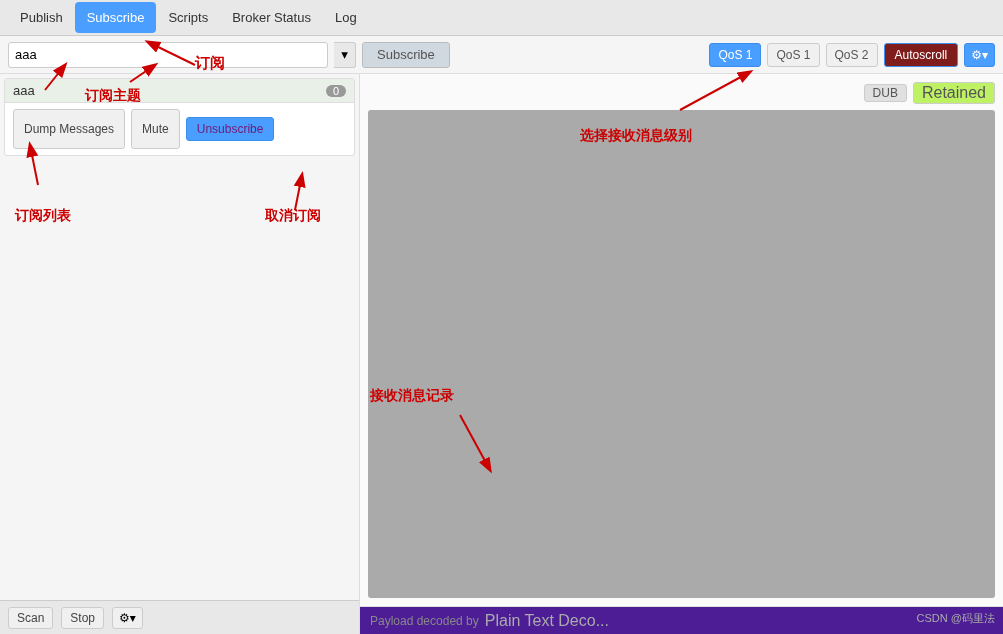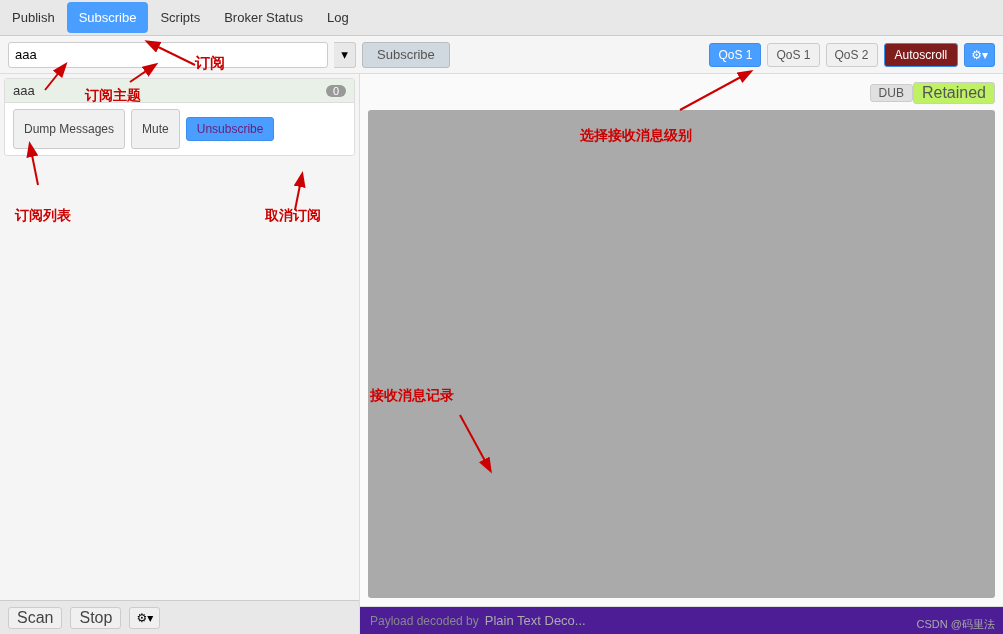--- a/index.html
+++ b/index.html
@@ -12,21 +12,21 @@
       overflow: hidden;
       position: relative;
     }
 
     
     .nav-bar {
       display: flex;
       align-items: center;
       background: #e8e8e8;
       border-bottom: 1px solid #ccc;
-      padding: 0 0;
+      padding: 0 8px;
       height: 36px;
     }
     .nav-tab {
       padding: 8px 12px;
       cursor: pointer;
       font-size: 13px;
       color: #333;
       border: none;
       background: none;
     }
@@ -203,21 +203,21 @@
       font-size: 13px;
       color: #333;
       flex: 1;
     }
     .scan-btn, .stop-btn {
       height: 22px;
       padding: 0 8px;
       border: 1px solid #ccc;
       border-radius: 3px;
       background: #f0f0f0;
-      font-size: 16px;
+      font-size: 12px;
       cursor: pointer;
       color: #444;
     }
     .collector-settings-btn {
       height: 22px;
       padding: 0 6px;
       border: 1px solid #ccc;
       border-radius: 3px;
       background: #f0f0f0;
       font-size: 12px;
@@ -236,20 +236,21 @@
     .message-area {
       flex: 1;
       padding: 8px;
       display: flex;
       flex-direction: column;
       gap: 6px;
     }
     .message-meta-row {
       display: flex;
       justify-content: flex-end;
+      gap: 6px;
       align-items: center;
     }
     .dub-badge {
       background: #e0e0e0;
       border: 1px solid #ccc;
       border-radius: 3px;
       padding: 1px 8px;
       font-size: 12px;
       color: #555;
     }
@@ -276,21 +277,21 @@
       border-top: 1px solid #ddd;
       background: #4c1d95;
       height: 28px;
     }
     .payload-label {
       font-size: 12px;
       color: #888;
       margin-right: 6px;
     }
     .payload-value {
-      font-size: 13px;
+      font-size: 16px;
       color: #aaa;
     }
 
     
     .annotations-overlay {
       position: absolute;
       top: 0;
       left: 0;
       width: 1003px;
       height: 634px;
@@ -382,13 +383,13 @@
   <text x="370" y="400" fill="#cc0000" font-size="14" font-weight="bold" font-family="Arial">接收消息记录</text>
   <path d="M 460 415 L 490 470" stroke="#cc0000" stroke-width="2" fill="none" marker-end="url(#arrowhead)"></path>
 
   <defs>
     <marker id="arrowhead" markerWidth="8" markerHeight="8" refX="6" refY="3" orient="auto">
       <polygon points="0 0, 8 3, 0 6" fill="#cc0000"></polygon>
     </marker>
   </defs>
 </svg>
 
-<div style="position:absolute; bottom:2px; right:8px; font-size:11px; color:#aaa;">CSDN @码里法</div>
+<div style="position:absolute; bottom:8px; right:8px; font-size:11px; color:#aaa;">CSDN @码里法</div>
 
 </body></html>

